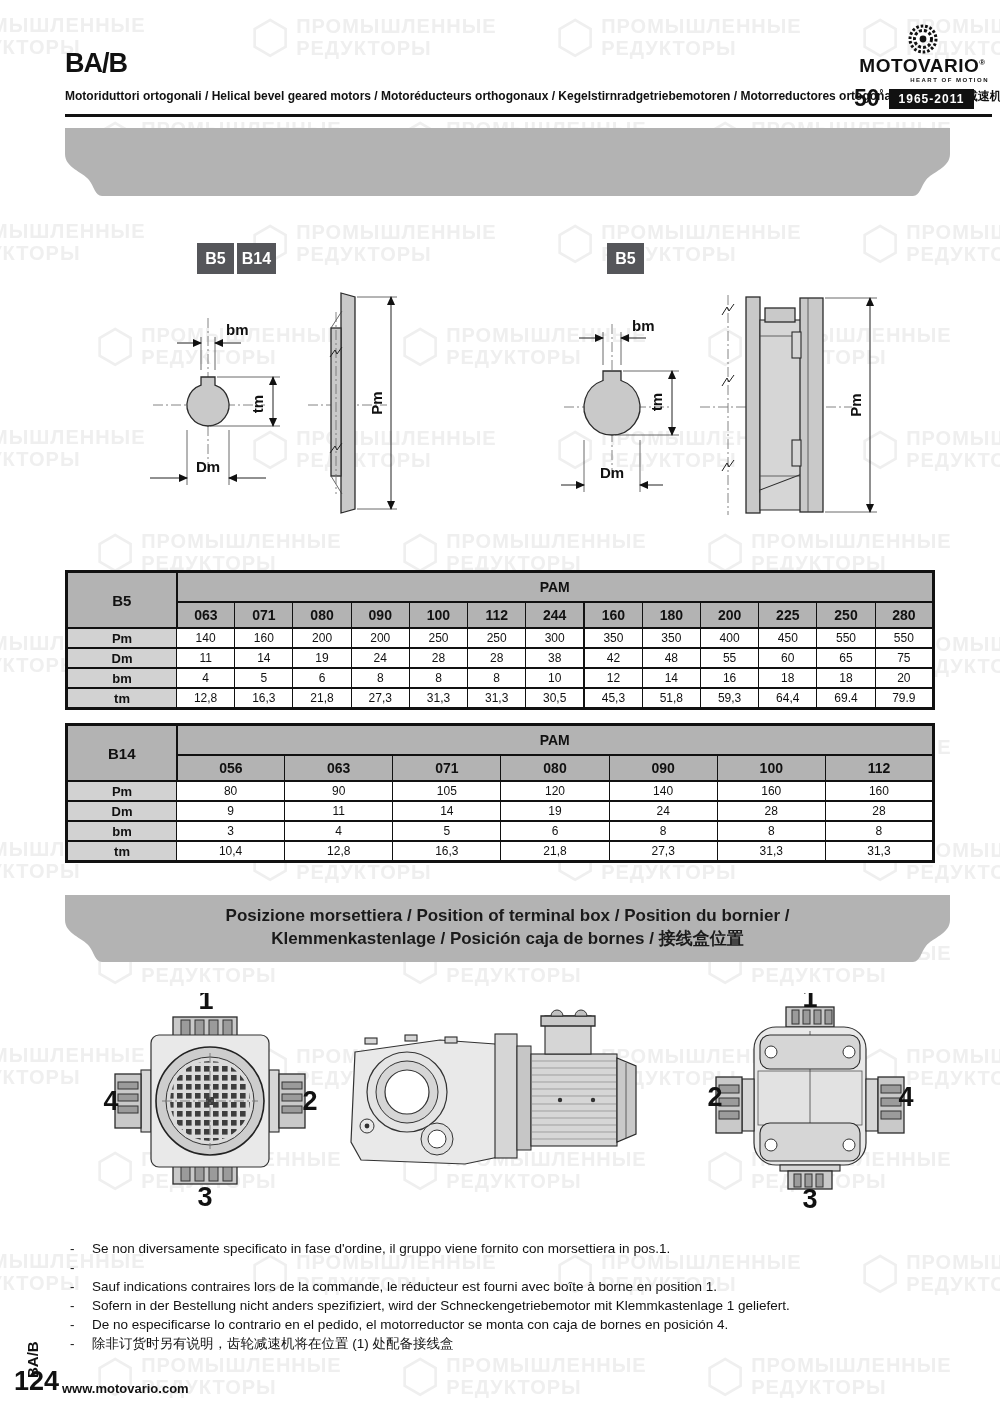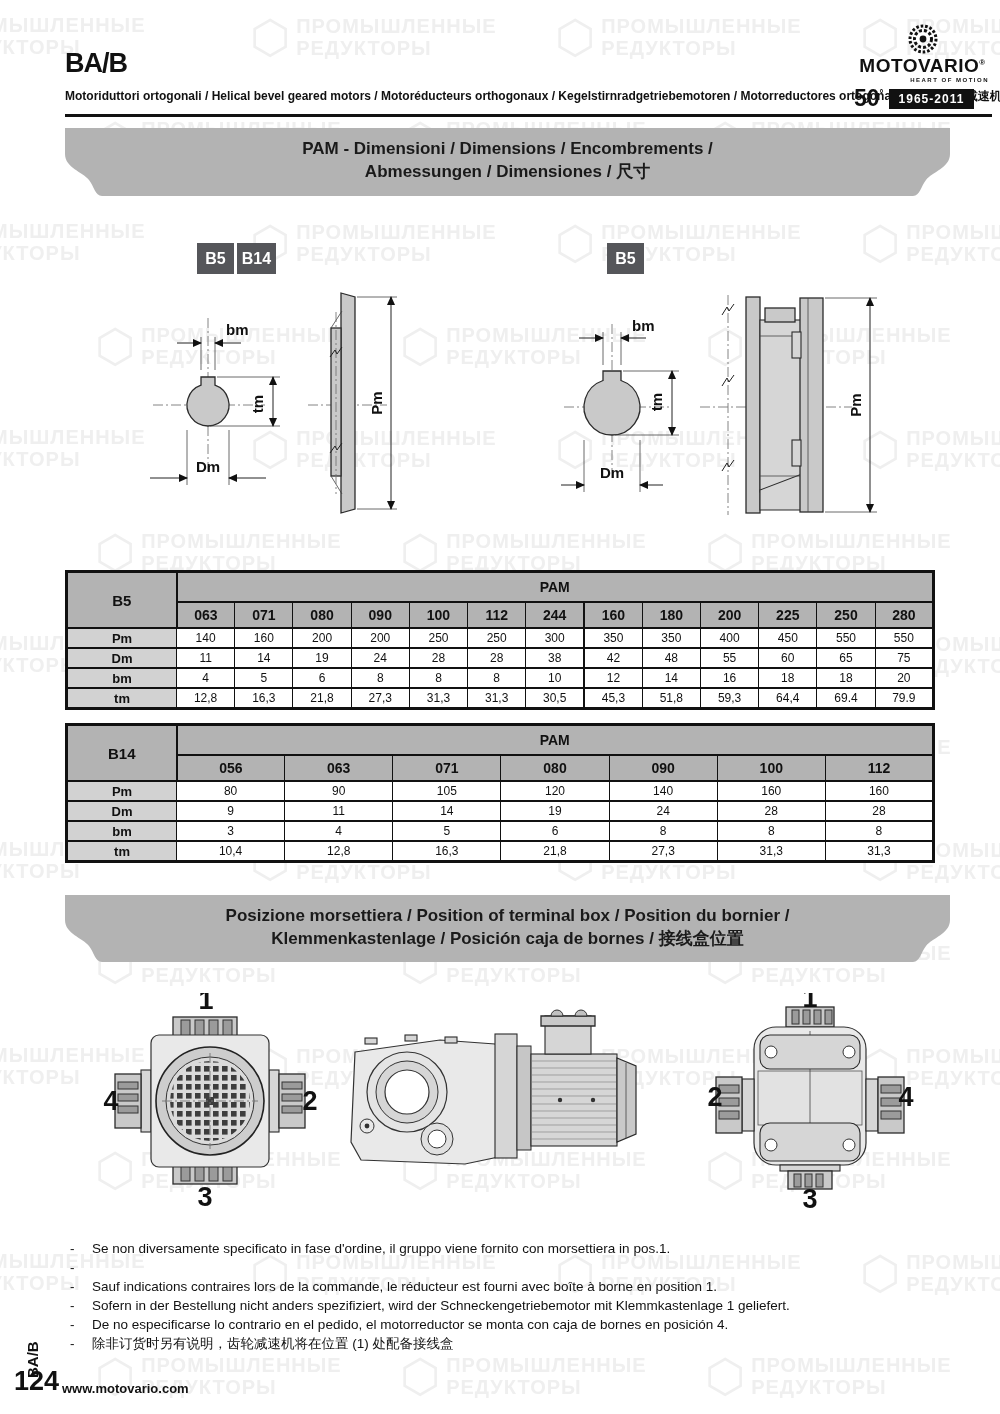--- a/index.html
+++ b/index.html
@@ -287,24 +287,20 @@
     <div class="logo-anniv">
       <div class="logo-50"><span>50</span><span class="logo-deg">°</span></div>
       <div class="logo-years">1965-2011</div>
     </div>
   </div>
 
   <div class="banner" style="top:128px">
     <svg width="885" height="68" viewBox="0 0 885 68">
       <path d="M0,0 H885 V26 C885,40 867,44 861,52 C856,58 855,68 848,68 H37 C30,68 29,58 24,52 C18,44 0,40 0,26 Z" fill="#b3b3b3"></path>
     </svg>
-    <div class="banner-text">
-      <div>PAM - Dimensioni / Dimensions / Encombrements /</div>
-      <div>Abmessungen / Dimensiones / 尺寸</div>
-    </div>
   </div>
 
   <div class="badge" style="left:197px;top:243px">B5</div>
   <div class="badge" style="left:237px;top:243px;width:39px">B14</div>
   <div class="badge" style="left:607px;top:243px">B5</div>
 
   <svg class="abs" style="left:95px;top:280px" width="330" height="250" viewBox="0 0 330 250">
     <g>
       <line class="cl" x1="113" y1="38" x2="113" y2="192"></line>
       <line class="cl" x1="58" y1="125" x2="170" y2="125"></line>

